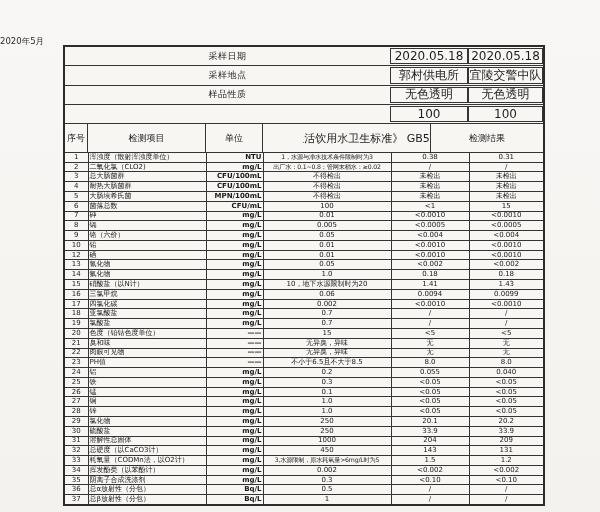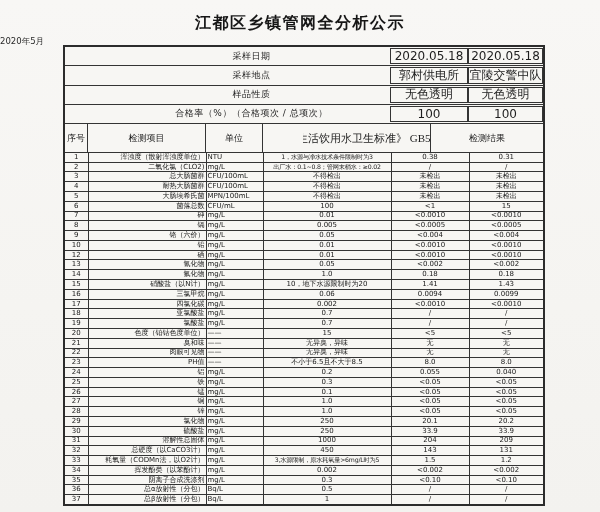--- a/index.html
+++ b/index.html
@@ -31,90 +31,88 @@
     background:#f7f6f3;
   }
   
   .info-row{
     position:relative;height:19.25px;box-sizing:border-box;
     border-bottom:1px solid #343434;
   }
   .info-label{
     position:absolute;left:0;top:0;bottom:0;width:325px;
     display:flex;align-items:center;justify-content:center;
-    font-size:9px;letter-spacing:.5px;color:#1e1e1e;margin-left:24px;
+    font-size:9px;letter-spacing:.5px;color:#1e1e1e;
   }
   .info-box{
     position:absolute;top:1px;bottom:1px;box-sizing:border-box;
     border:1px solid #343434;background:#f7f6f3;
     display:flex;align-items:center;justify-content:center;
     font-size:12px;color:#1e1e1e;
   }
   .b1{left:325px;width:78px;}
   .b2{left:403px;width:75px;}
   
   .head-row{
     display:flex;height:29px;box-sizing:border-box;
     border-bottom:1px solid #343434;
     font-size:9px;color:#1c1c1c;
   }
   .hcell{
     display:flex;align-items:center;justify-content:center;
     box-sizing:border-box;border-right:1px solid #343434;
-    overflow:hidden;white-space:nowrap;font-family:Liberation Serif, serif;
+    overflow:hidden;white-space:nowrap;
   }
   .h-no{width:23px;}
   .h-item{width:118px;}
   .h-unit{width:57px;}
   .h-std{width:128px;font-size:11px;margin-left:40px;}
   .h-res{flex:1;border-right:none;}
   
   table.data{
     width:478px;height:351px;table-layout:fixed;
     border-collapse:collapse;border-style:hidden;
     font-size:7px;color:#191919;
   }
   table.data td{
     border:1px solid #343434;padding:0 1px;
     white-space:nowrap;overflow:hidden;line-height:1;
     height:auto;
   }
   td.c-no{text-align:center;}
-  td.c-item{text-align:right;padding-left:3px;}
-  td.c-unit{text-align:left;}
+  td.c-item{text-align:left;padding-left:3px;}
+  td.c-unit{text-align:right;font-weight:bold;}
   td.c-std{text-align:center;}
   td.c-std.tight{font-size:6.2px;letter-spacing:-0.2px;}
   td.c-res{text-align:center;}
 </style>
 </head>
 <body>
 
 <div class="page">
-  <div class="title">江都区乡镇管网全分析公示</div>
   <div class="subtitle">2020年5月</div>
 
   <div class="table-wrap">
 
     <div class="info-row">
       <div class="info-label">采样日期</div>
       <div class="info-box b1">2020.05.18</div>
       <div class="info-box b2">2020.05.18</div>
     </div>
     <div class="info-row">
       <div class="info-label">采样地点</div>
       <div class="info-box b1">郭村供电所</div>
       <div class="info-box b2">宜陵交警中队</div>
     </div>
     <div class="info-row">
       <div class="info-label">样品性质</div>
       <div class="info-box b1">无色透明</div>
       <div class="info-box b2">无色透明</div>
     </div>
     <div class="info-row">
-      <div class="info-label">合格率（%）（合格项次 / 总项次）</div>
       <div class="info-box b1">100</div>
       <div class="info-box b2">100</div>
     </div>
 
     <div class="head-row">
       <div class="hcell h-no">序号</div>
       <div class="hcell h-item">检测项目</div>
       <div class="hcell h-unit">单位</div>
       <div class="hcell h-std">《生活饮用水卫生标准》 GB5749</div>
       <div class="hcell h-res">检测结果</div>

